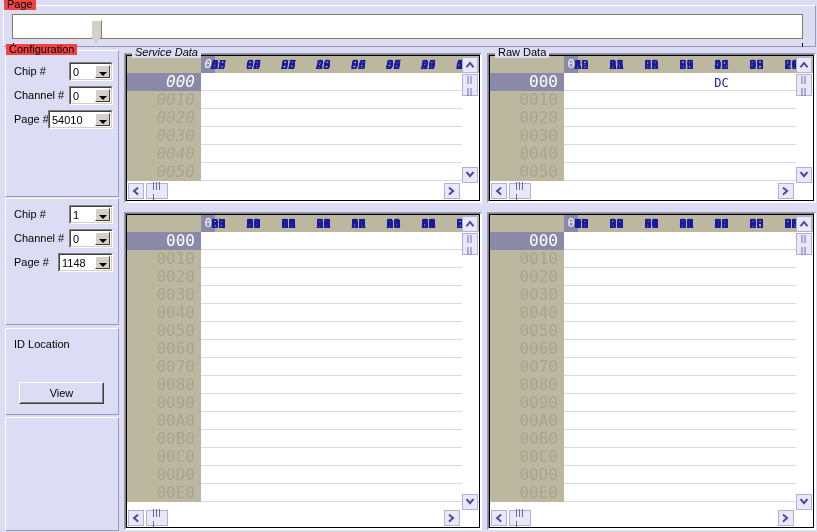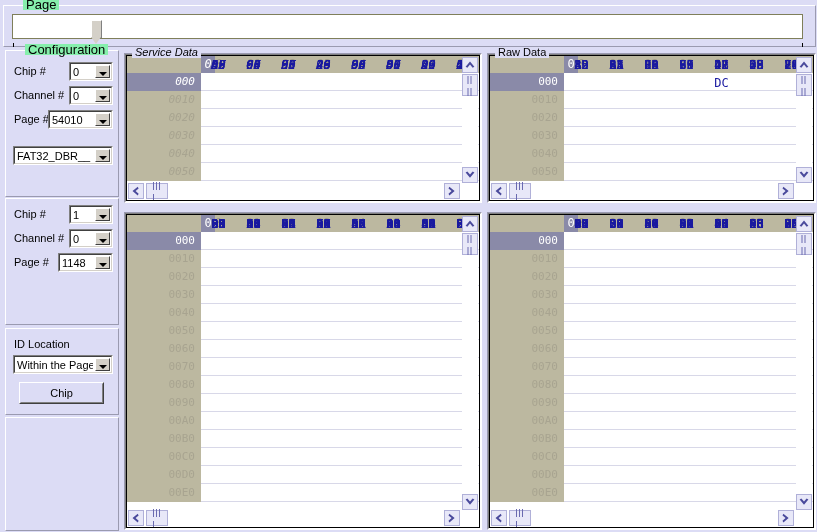--- a/index.html
+++ b/index.html
@@ -7,21 +7,21 @@
     width:817px;height:532px;overflow:hidden;
     background:#dcdcf5;
     font-family:"Liberation Sans", sans-serif;
     font-size:11px;color:#000;
   }
   .app{position:relative;width:817px;height:532px;background:#dcdcf5;overflow:hidden;}
 
   
   .group{position:absolute;border:1px solid #fff;border-top-color:#9a9ab0;border-left-color:#9a9ab0;}
   .group .gb-inner{position:absolute;left:-1px;top:-1px;right:-1px;bottom:-1px;border:1px solid #9a9ab0;border-top-color:#fff;border-left-color:#fff;pointer-events:none;}
-  .group > .gb-title{position:absolute;top:-7px;left:19px;background:#86efac;padding:0 3px;font-size:13px;line-height:11px;color:#000;z-index:3;}
+  .group > .gb-title{position:absolute;top:-7px;left:0;background:#ef4444;padding:0 3px;font-size:11px;line-height:11px;color:#000;z-index:3;}
 
   
   #page-group{left:3px;top:5px;width:811px;height:40px;}
   .trackbar{position:absolute;left:8px;top:8px;width:791px;height:25px;background:#fff;border:1px solid #7f7f5a;box-sizing:border-box;}
   .tb-thumb{position:absolute;left:78px;top:5px;width:11px;height:28px;}
   .tb-thumb .body{position:absolute;left:0;top:0;width:11px;height:18px;background:#d4d0c8;border:1px solid #fff;border-right-color:#808080;border-bottom-color:#808080;box-sizing:border-box;}
   .tb-thumb .tip{position:absolute;left:0;top:17px;width:0;height:0;border-left:5.5px solid transparent;border-right:5.5px solid transparent;border-top:7px solid #d4d0c8;}
   .tb-tick{position:absolute;top:37px;width:1px;height:4px;background:#000;}
 
   
@@ -49,21 +49,21 @@
   .hexwrap{position:absolute;left:0;top:0;right:0;bottom:0;overflow:hidden;}
 
   .hdrrow{position:absolute;left:0;top:0;height:17px;background:#bcb8a0;width:100%;}
   .corner{position:absolute;left:0;top:0;width:74px;height:17px;background:#bcb8a0;}
   .hcell{position:absolute;top:0;height:17px;line-height:17px;text-align:center;
          font-family:"DejaVu Sans Mono","Liberation Mono",monospace;font-size:12px;color:#9c9884;}
   .hcell.selh{background:#8a8aa8;color:#fff;}
 
   .rowlbl{position:absolute;left:0;width:74px;height:18px;line-height:18px;text-align:right;
           padding-right:6px;box-sizing:border-box;background:#bcb8a0;color:#a8a490;
-          font-family:"DejaVu Sans Mono","Liberation Mono",monospace;font-size:11px;}
+          font-family:"DejaVu Sans Mono","Liberation Mono",monospace;font-size:16px;}
   .rowlbl.sel{background:#8a8aa8;color:#fff;}
   .hrow{position:absolute;left:74px;right:0;height:18px;background:#fff;border-bottom:1px solid #d8d8e8;box-sizing:border-box;}
   .bcell{position:absolute;top:0;height:18px;line-height:18px;text-align:center;
          font-family:"DejaVu Sans Mono","Liberation Mono",monospace;font-size:12px;color:#1a1aa0;}
 
   
   .vsb{position:absolute;right:1px;top:1px;width:16px;bottom:1px;background:#fff;}
   .hsb{position:absolute;left:1px;bottom:1px;height:16px;right:1px;background:#fff;}
   .sbbtn{position:absolute;width:16px;height:16px;background:#e8e8f8;border:1px solid #b0b0d8;box-sizing:border-box;}
   .sbbtn svg{display:block;}
@@ -114,26 +114,20 @@
     </div>
 
     <div class="lbl" style="left:8px;top:62px;">Page #</div>
     <div class="combo" style="left:42px;top:59px;width:65px;padding-left:16px;">
       <div class="cin">
         <div class="ctext">54010</div>
         <div class="carrow"></div>
       </div>
     </div>
 
-    <div class="combo" style="left:7px;top:95px;width:100px;">
-      <div class="cin">
-        <div class="ctext">FAT32_DBR__</div>
-        <div class="carrow"></div>
-      </div>
-    </div>
   </div>
 
   <div class="group" id="cfg2-group">
     <div class="gb-inner"></div>
 
     <div class="lbl" style="left:8px;top:9px;">Chip #</div>
     <div class="combo" style="left:63px;top:6px;width:44px;">
       <div class="cin">
         <div class="ctext" style="right:auto;"><span class="sel">1</span></div>
         <div class="carrow"></div>
@@ -154,29 +148,23 @@
         <div class="ctext">1148</div>
         <div class="carrow"></div>
       </div>
     </div>
 
   </div>
 
   <div class="group" id="id-group">
     <div class="gb-inner"></div>
     <div class="lbl" style="left:8px;top:9px;">ID Location</div>
-    <div class="combo" style="left:7px;top:26px;width:100px;">
-      <div class="cin">
-        <div class="ctext">Within the Page</div>
-        <div class="carrow"></div>
-      </div>
-    </div>
     <div class="btn" style="left:13px;top:53px;width:85px;height:22px;">
       <div class="b2">
-          <span>Chip</span>
+          <span>View</span>
         </div>
     </div>
   </div>
 
   <div class="group" id="blank-group">
     <div class="gb-inner"></div>
   </div>
 
   <div id="hexpanels">
       <div class="hexgroup hexouter" style="left: 124px; top: 53px; width: 356px; height: 148px; font-style: italic;">

